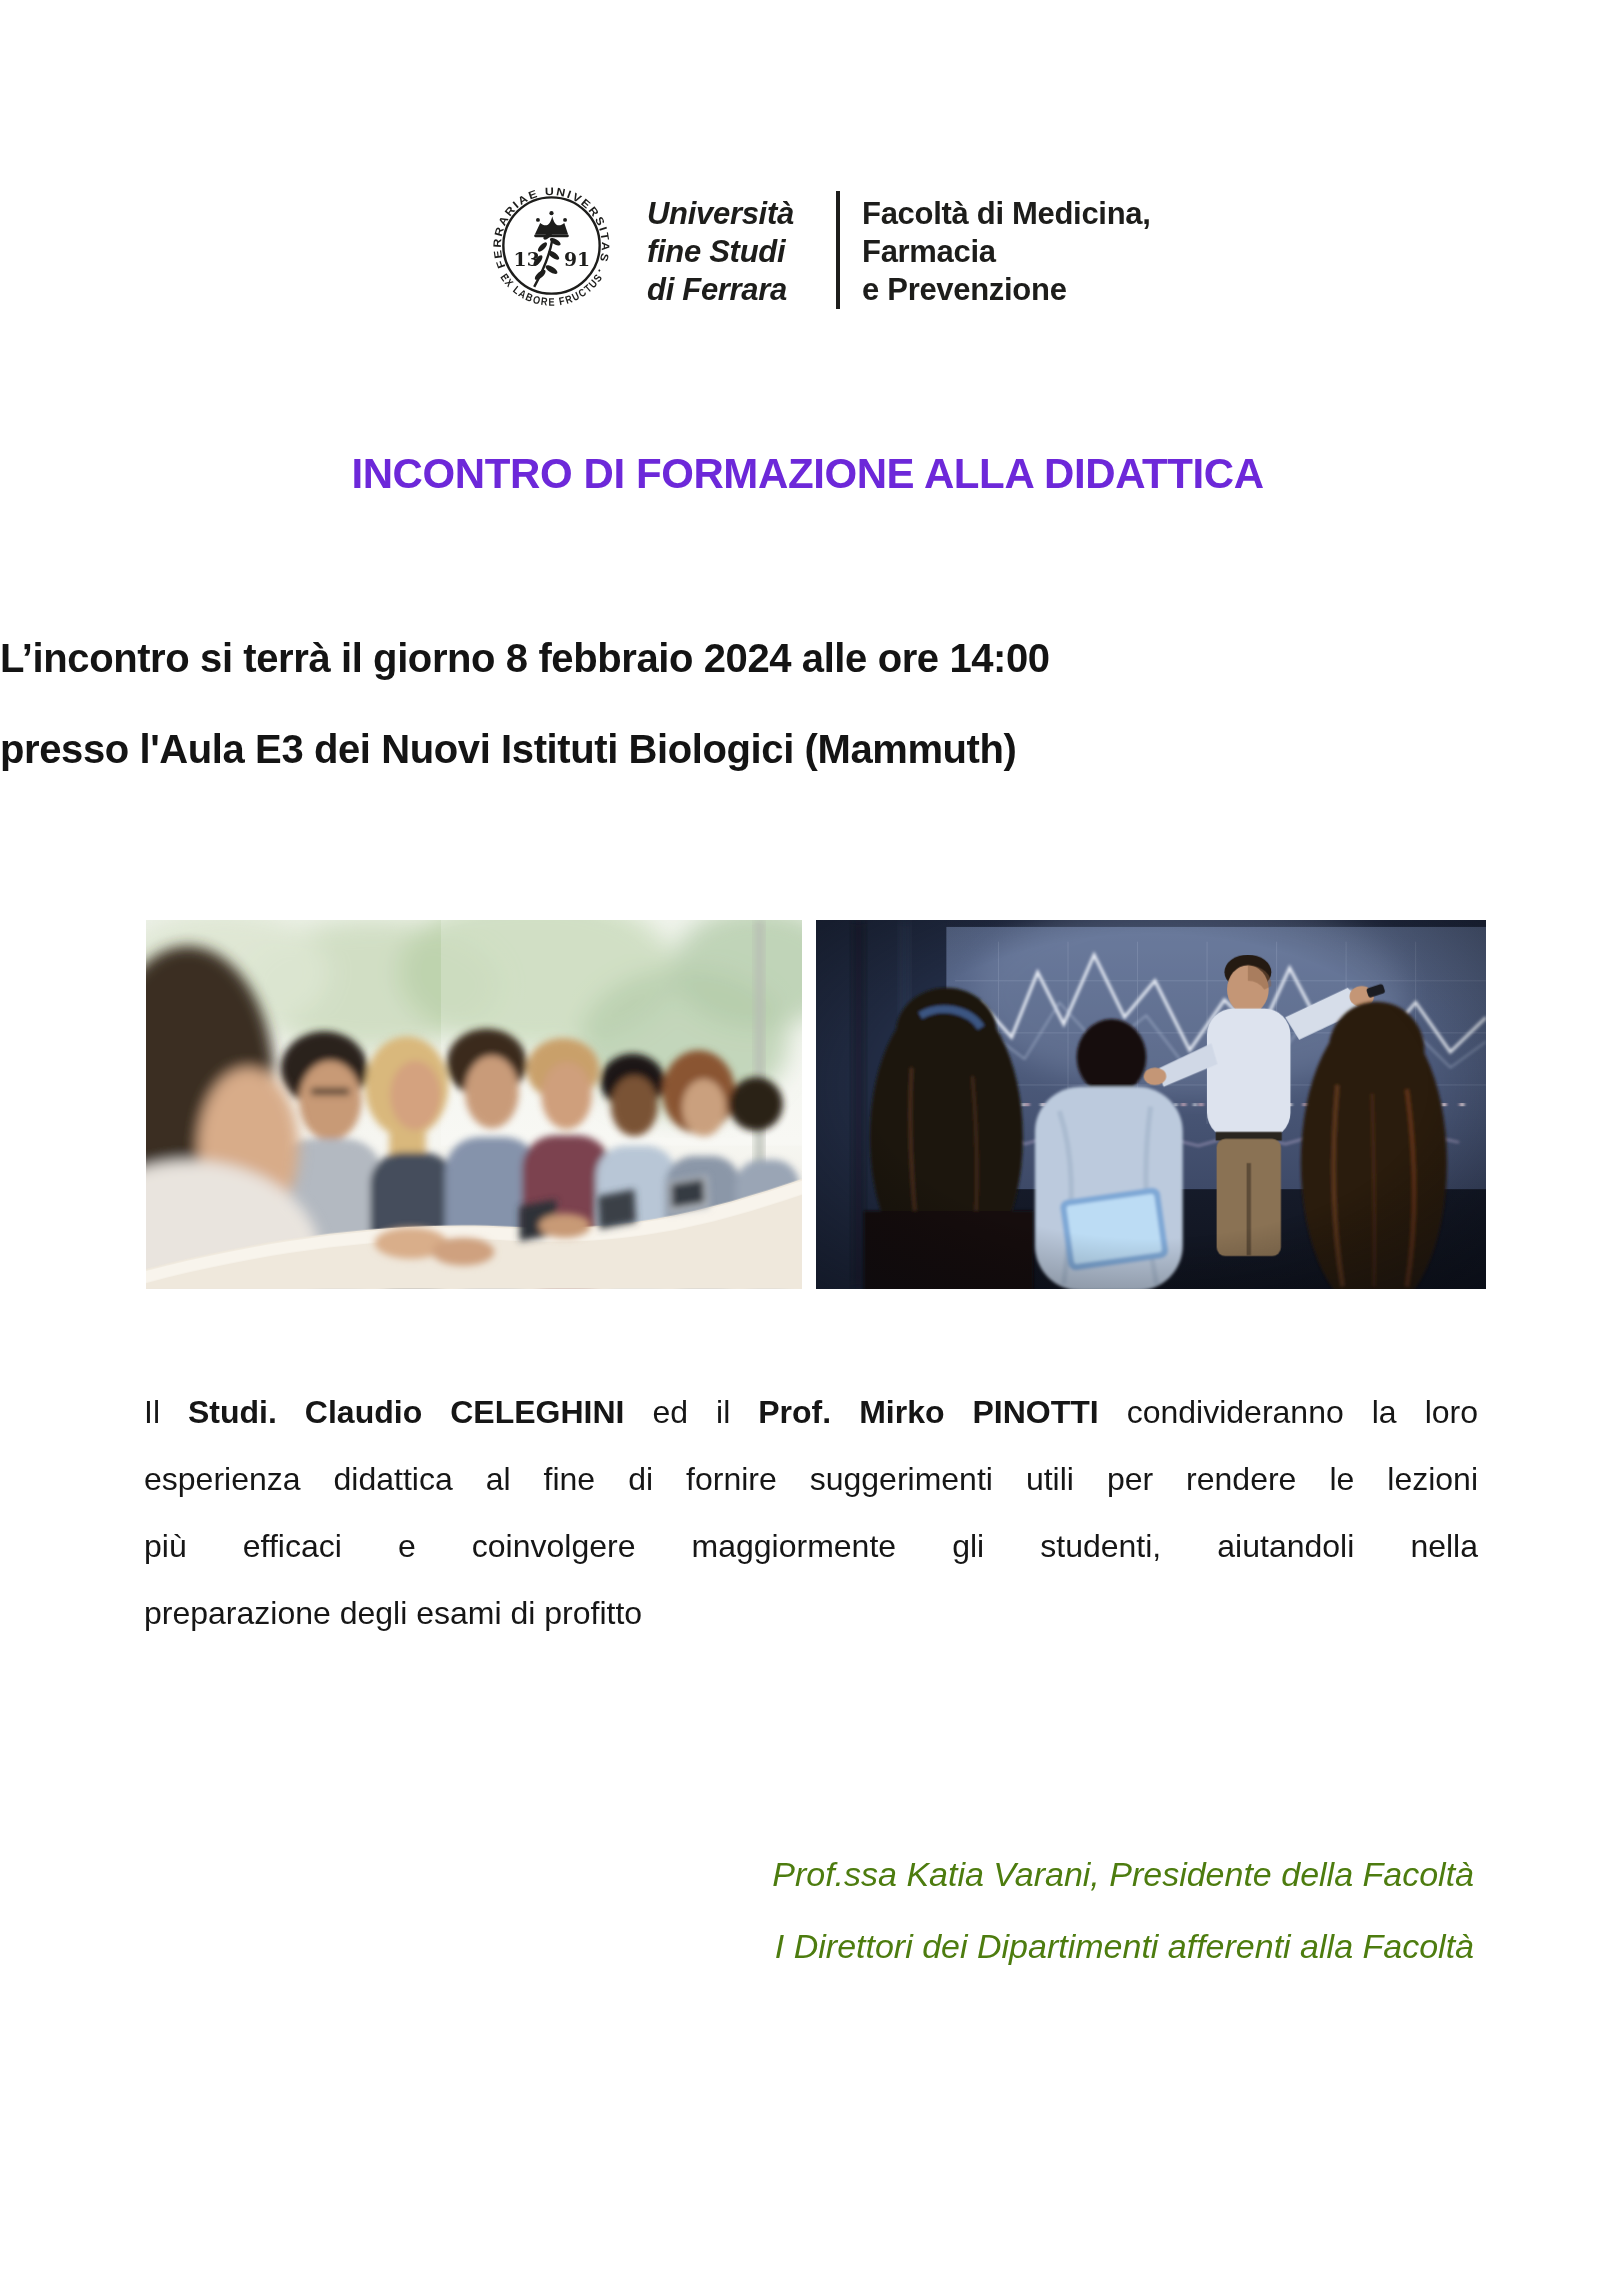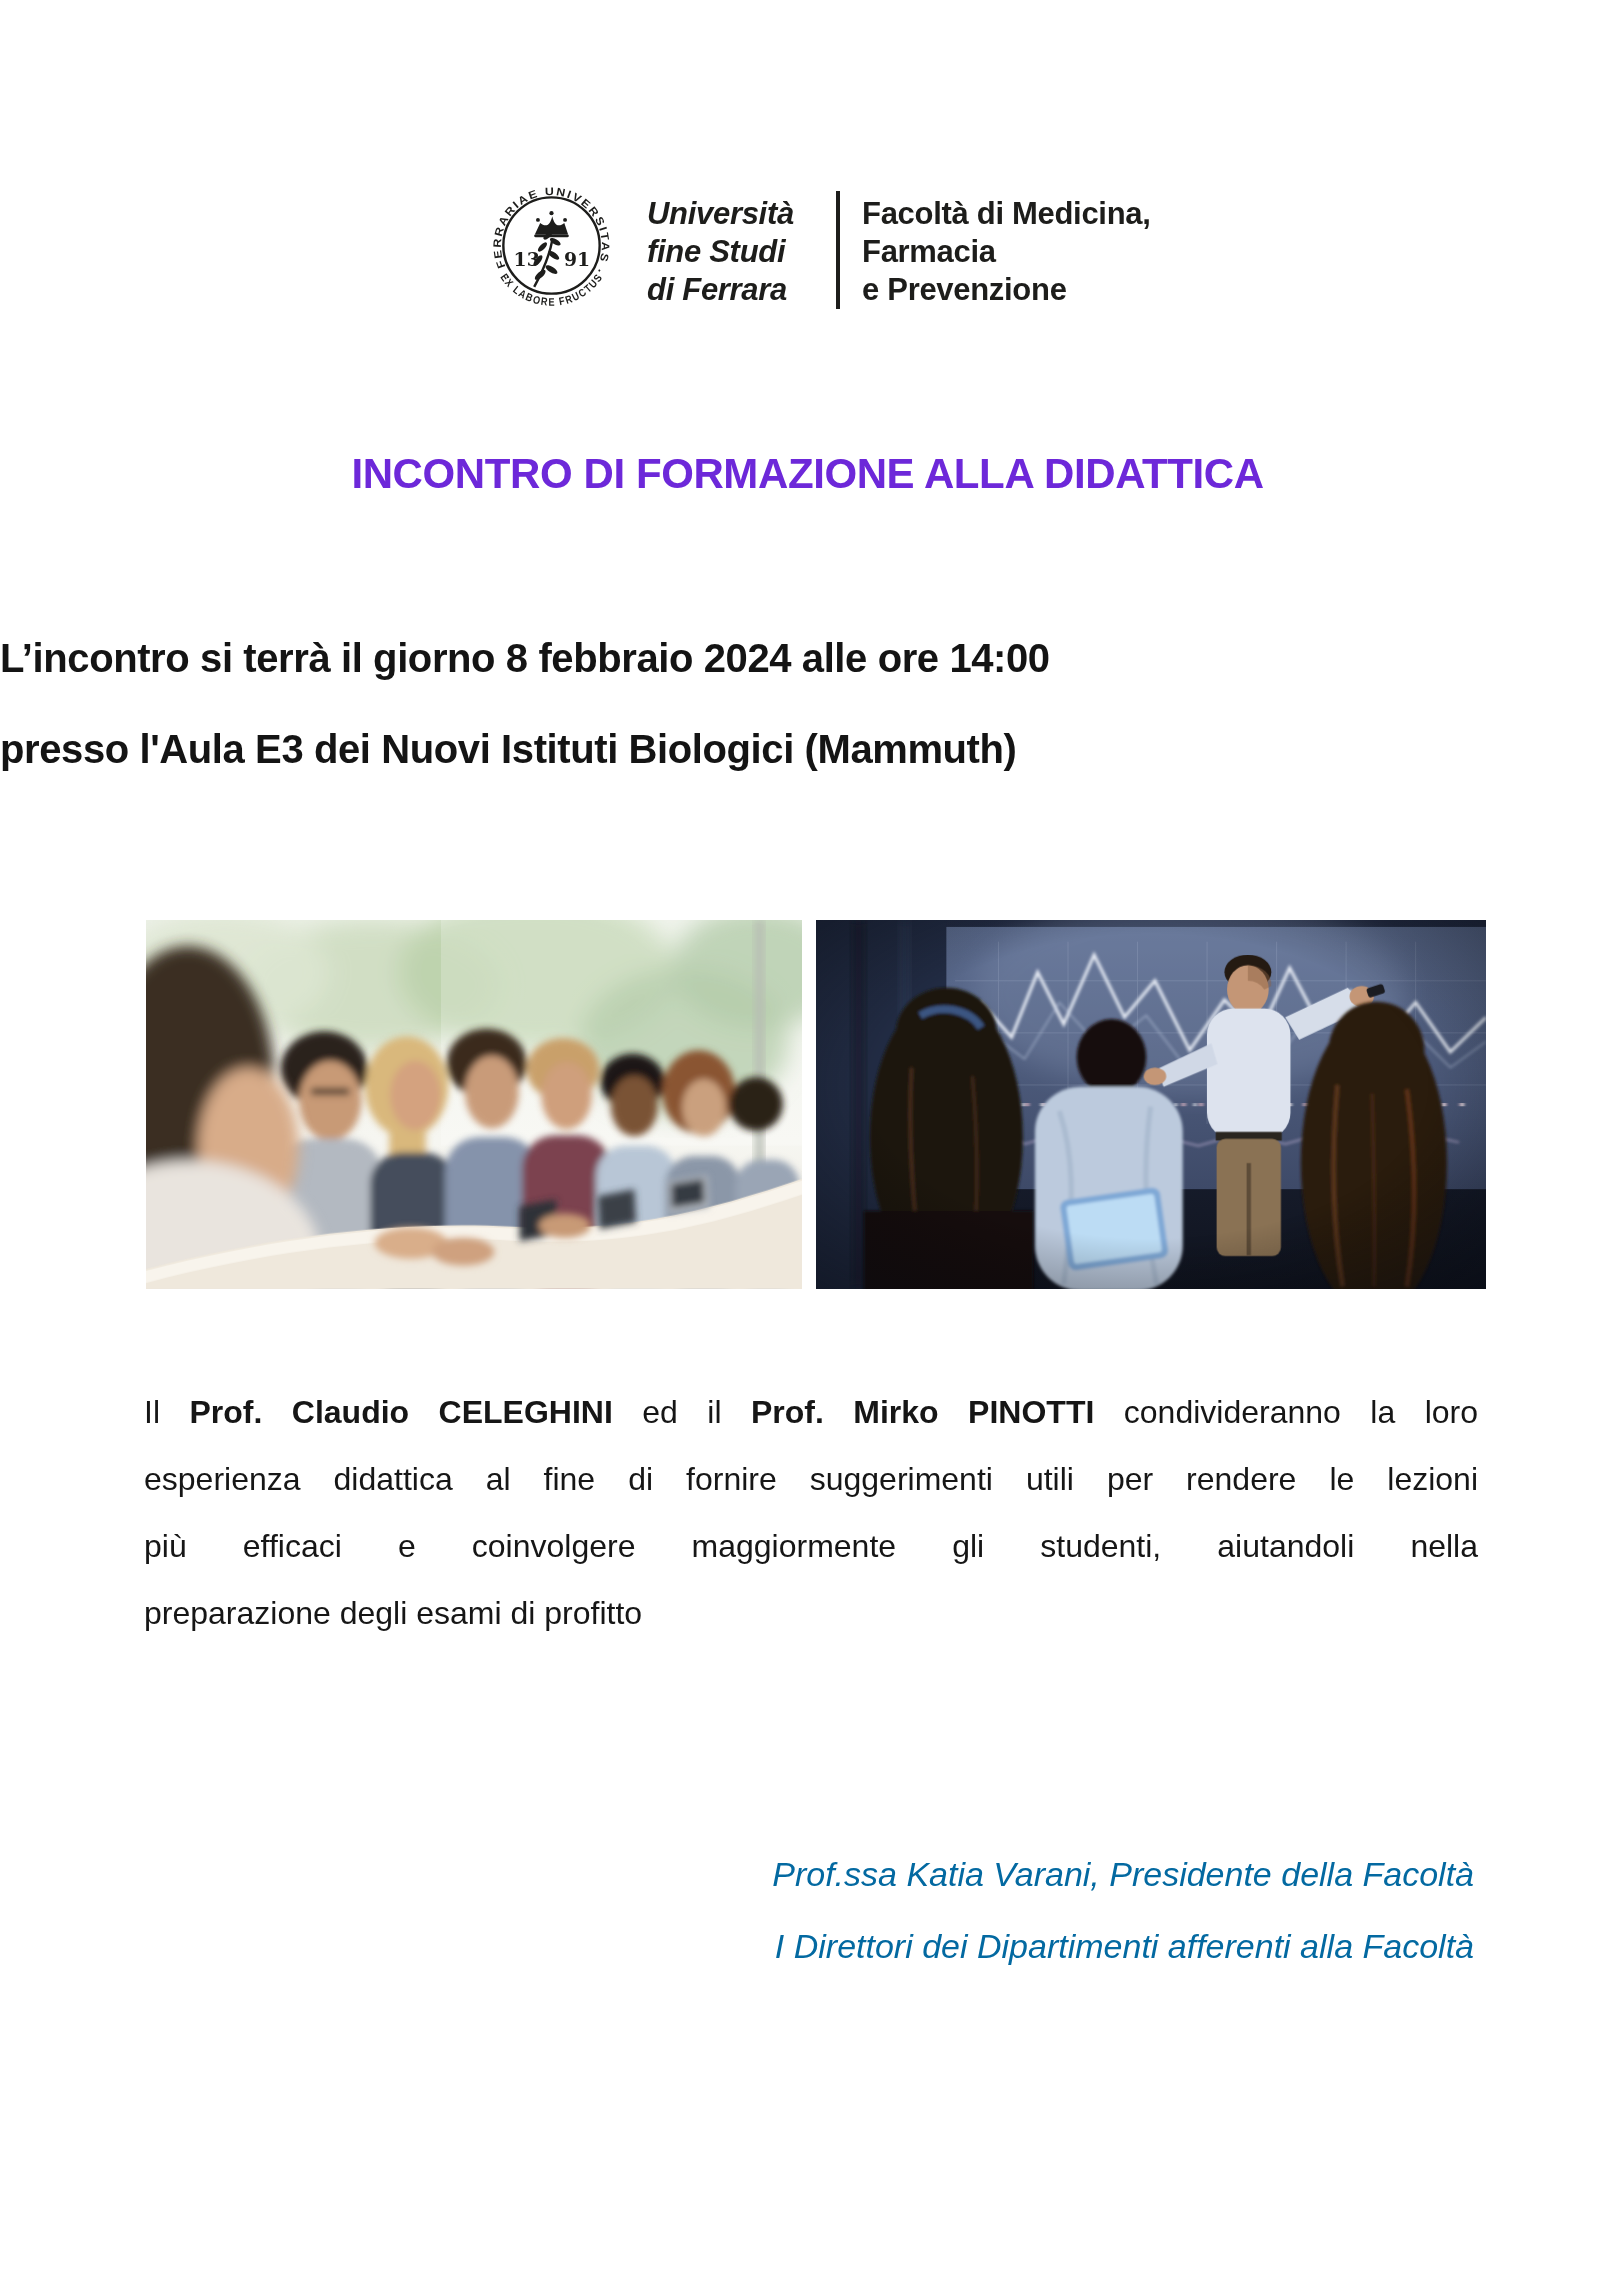--- a/index.html
+++ b/index.html
@@ -39,21 +39,21 @@
   .body-paragraph{
     position:absolute;left:144px;top:1379px;width:1334px;
     font-size:32px;line-height:67px;color:#161616;letter-spacing:0;
   }
   .body-line{text-align:justify;}
   .body-line.just{text-align-last:justify;}
   .body-line b{font-weight:bold;}
   
   .signature{
     position:absolute;right:141px;top:1838px;
-    text-align:right;font-style:italic;font-size:34px;line-height:72px;color:#0369a1;margin-left:20px;
+    text-align:right;font-style:italic;font-size:34px;line-height:72px;color:#4d7c0f;margin-left:20px;
   }
 </style>
 </head>
 <body>
 
 <div class="page">
 
   <svg class="seal" viewBox="0 0 190 190" xmlns="http://www.w3.org/2000/svg">
     <defs>
       <path id="arcTop" d="M 42,136 A 67,67 0 1 1 148,136" fill="none"></path>
@@ -281,21 +281,21 @@
           <path d="M600,190 C592,280 596,360 606,422" stroke="#7a4a22" stroke-width="5" fill="none" opacity="0.6"></path>
           <path d="M680,195 C692,285 690,360 680,422" stroke="#994f1f" stroke-width="5" fill="none" opacity="0.45"></path>
           <path d="M640,200 C642,290 644,360 642,422" stroke="#5c3415" stroke-width="4" fill="none" opacity="0.5"></path>
         </g>
       </g>
       <rect width="771" height="425" fill="url(#vign)"></rect>
     </svg>
   </figure>
 
   <div class="body-paragraph">
-      <div class="body-line just"><span>Il </span><b>Prof. Claudio CELEGHINI</b><span> ed il </span><b>Prof. Mirko PINOTTI</b><span> condivideranno la loro</span></div>
+      <div class="body-line just"><span>Il </span><b>Studi. Claudio CELEGHINI</b><span> ed il </span><b>Prof. Mirko PINOTTI</b><span> condivideranno la loro</span></div>
       <div class="body-line just"><span>esperienza didattica al fine di fornire suggerimenti utili per rendere le lezioni</span></div>
       <div class="body-line just"><span>più efficaci e coinvolgere maggiormente gli studenti, aiutandoli nella</span></div>
       <div class="body-line"><span>preparazione degli esami di profitto</span></div>
     </div>
 
   <div class="signature">
     <div>Prof.ssa Katia Varani, Presidente della Facoltà</div>
     <div>I Direttori dei Dipartimenti afferenti alla Facoltà</div>
   </div>
 

